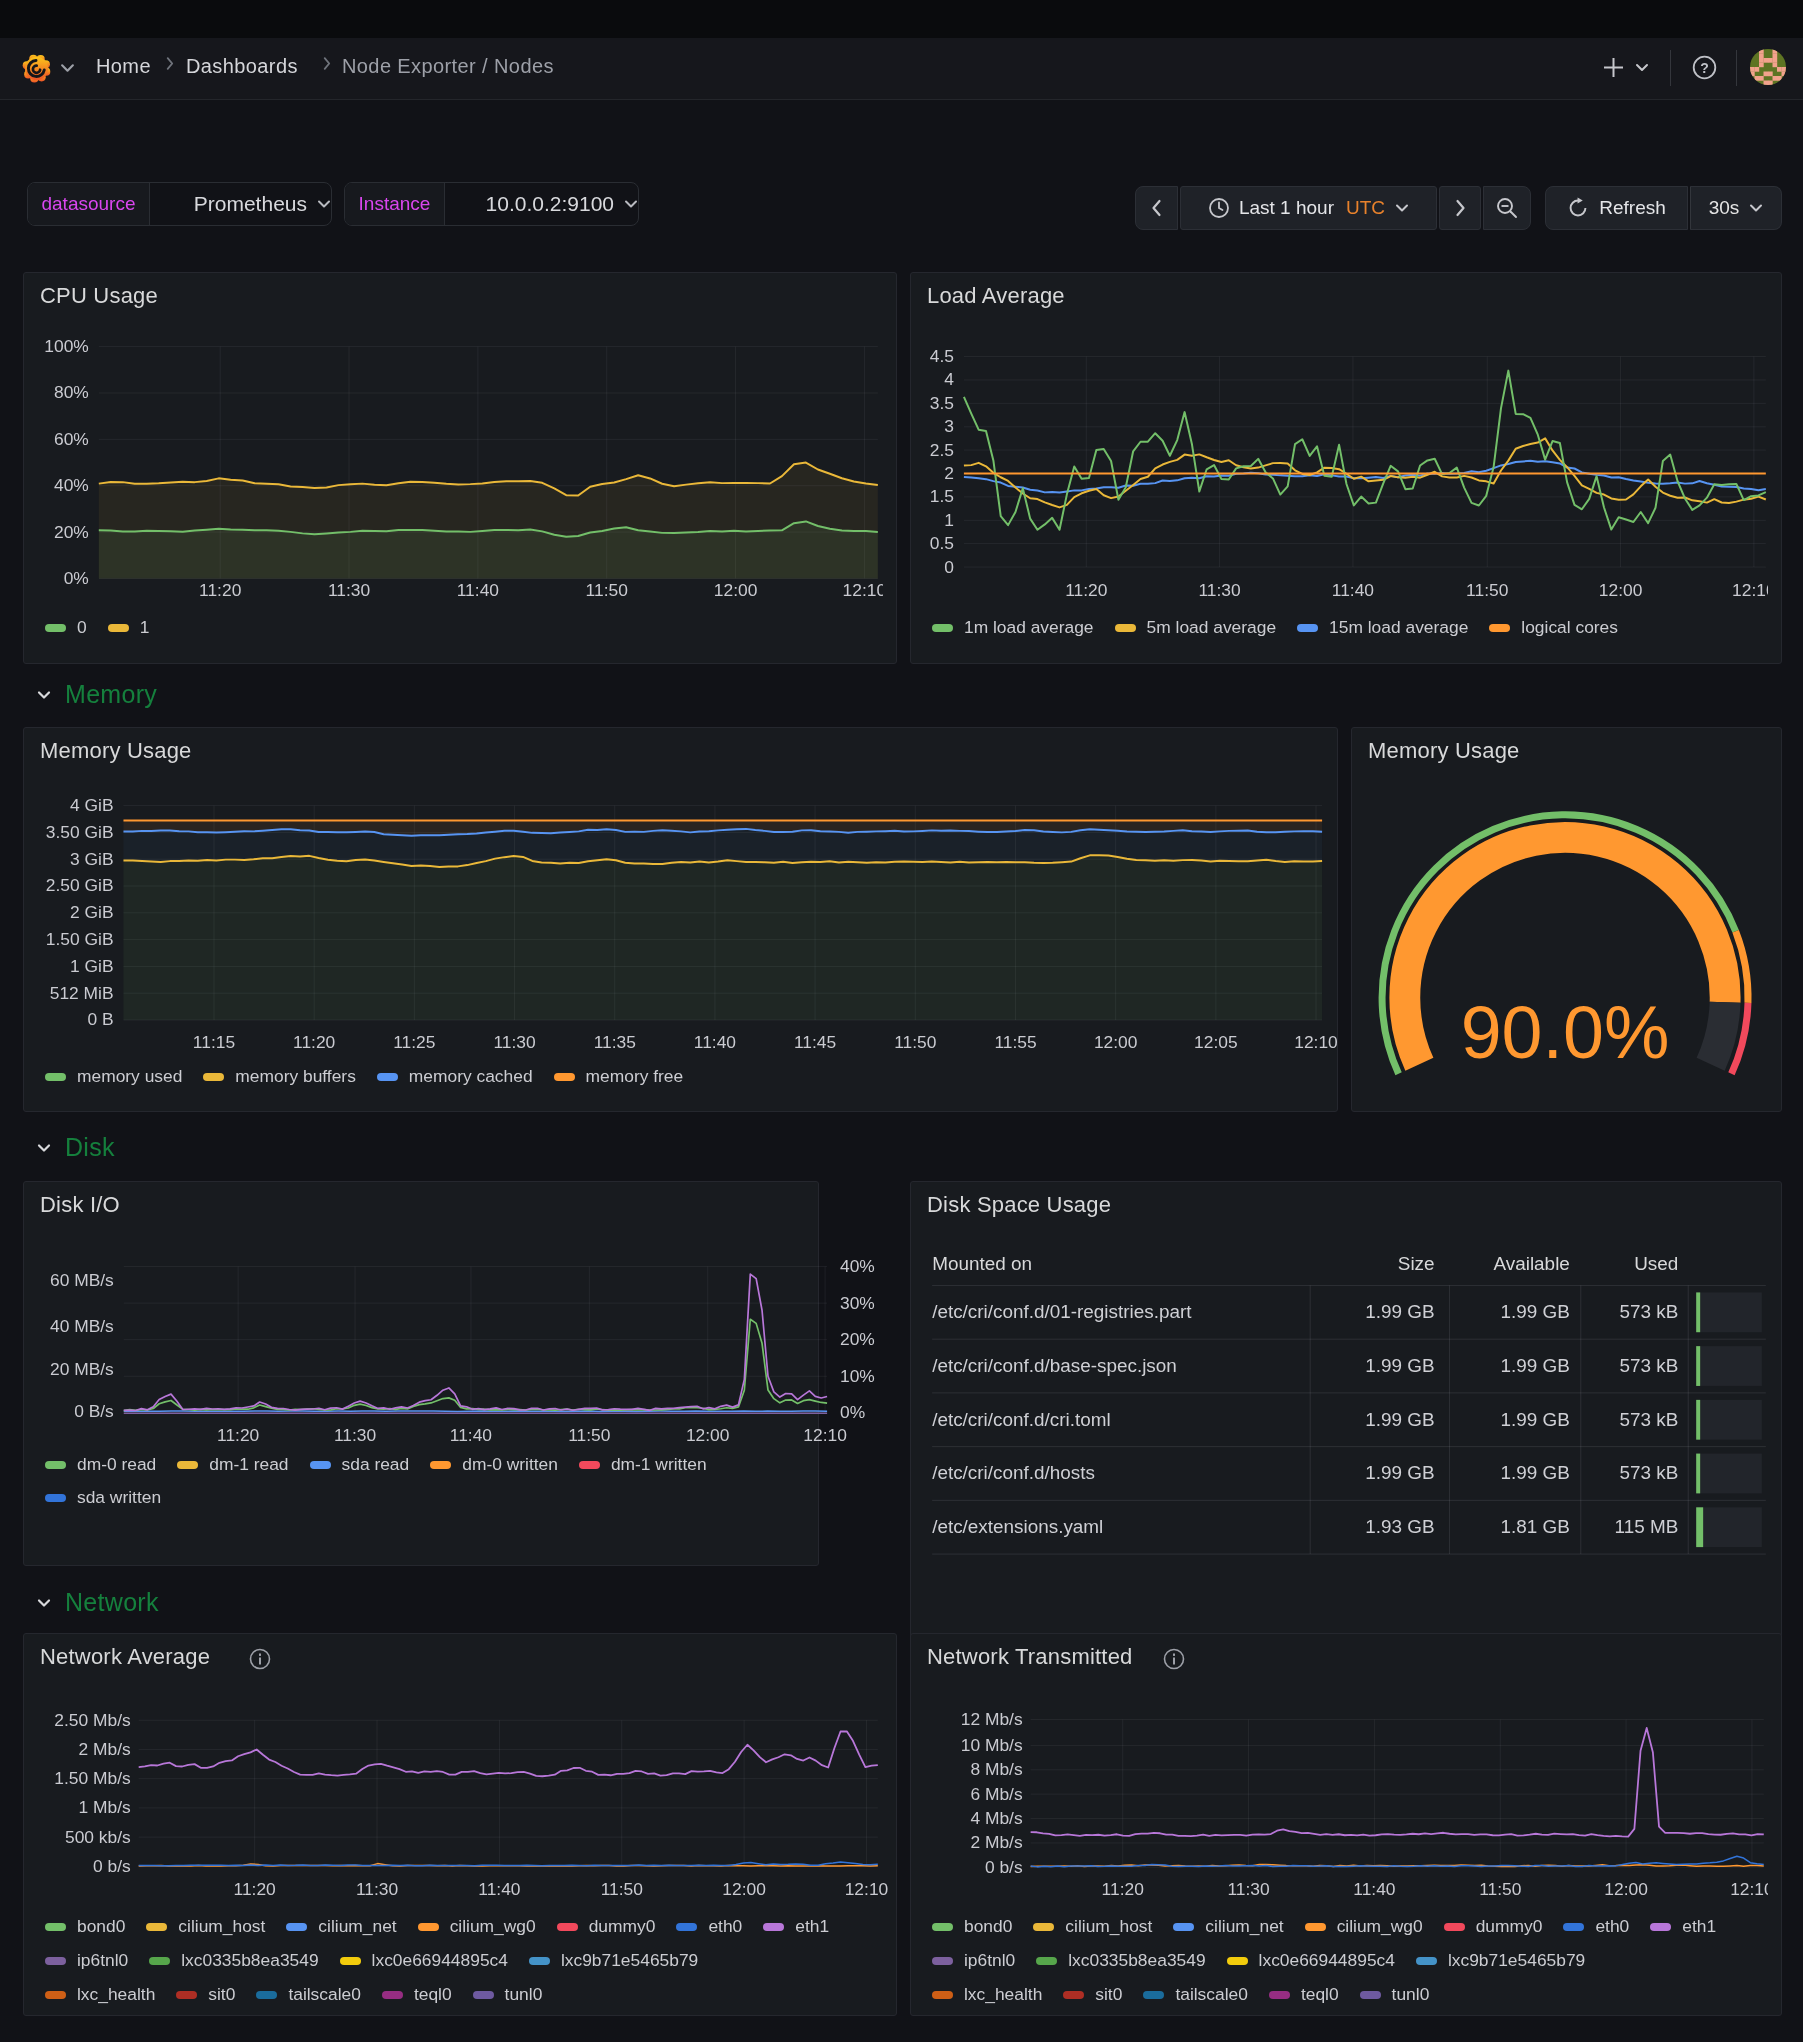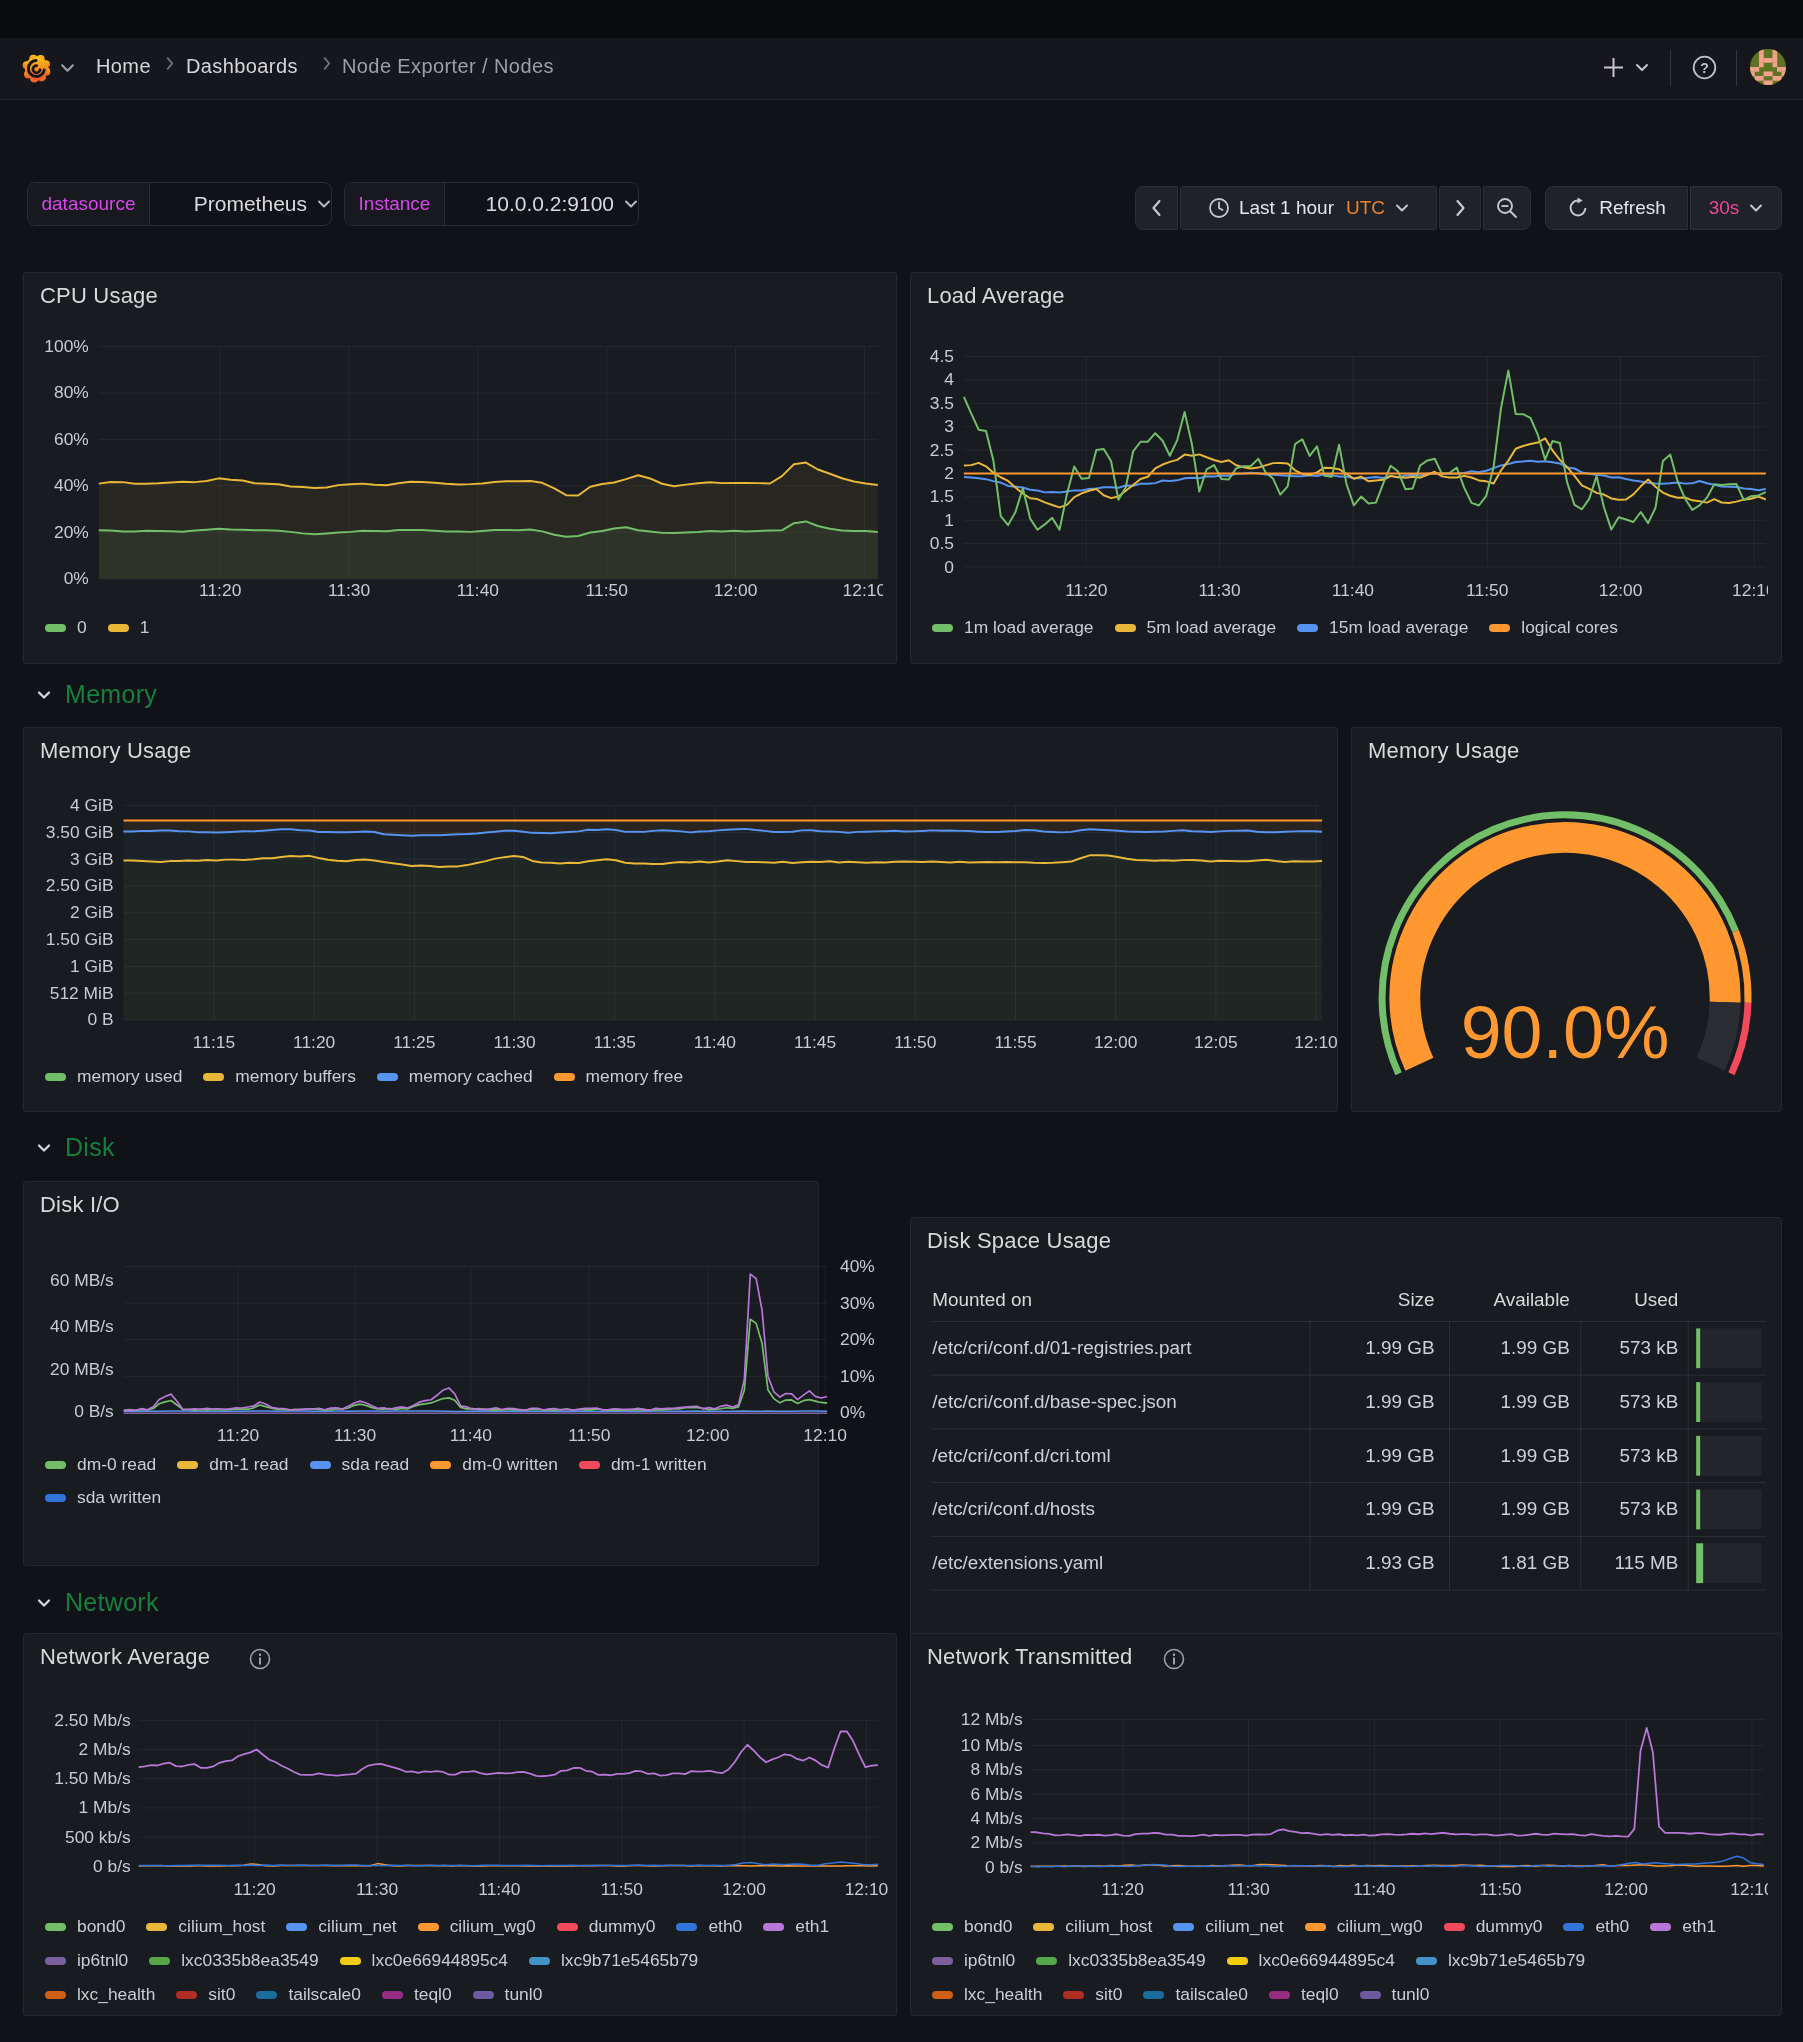--- a/index.html
+++ b/index.html
@@ -152,21 +152,21 @@
       </svg>
     </div>
     <div class="tbtn" style="left:1545px;width:143px;border-radius:8px 0 0 8px">
       <svg width="22" height="22" viewBox="0 0 24 24">
         <path d="M12 3.9 A 8.1 8.1 0 1 0 20.1 12" fill="none" stroke="#C6C7CC" stroke-width="2.1"></path>
         <polygon points="11.5,0.6 17.2,3.9 11.5,7.2" fill="#C6C7CC"></polygon>
       </svg>
       <span style="font-weight:500;color:#E4E5E8;margin-left:10px">Refresh</span>
     </div>
     <div class="tbtn" style="left:1690px;width:92px;border-radius:0 8px 8px 0;border-left:1px solid #33363C">
-      <span style="font-weight:500;color:#ec4899">30s</span>
+      <span style="font-weight:500;color:#e5e5e5">30s</span>
       <svg style="margin-left:10px" width="14" height="10" viewBox="0 0 14 10">
         <polyline points="2,2.5 7,7.5 12,2.5" fill="none" stroke="#C6C7CC" stroke-width="2" stroke-linecap="round" stroke-linejoin="round"></polyline>
       </svg>
     </div>
     <div class="panel" style="left:23px;top:272px;width:874px;height:392px">
       <div class="ptitle">CPU Usage</div>
       <div class="psvg"><svg width="859" height="392" viewBox="0 0 863 394">
           <line x1="75" y1="74" x2="858" y2="74" stroke="rgba(204,204,220,0.08)" stroke-width="1"></line>
           <line x1="75" y1="120.6" x2="858" y2="120.6" stroke="rgba(204,204,220,0.08)" stroke-width="1"></line>
           <line x1="75" y1="167.2" x2="858" y2="167.2" stroke="rgba(204,204,220,0.08)" stroke-width="1"></line>
@@ -416,21 +416,21 @@
           <span class="ll">dm-1 written</span>
         </span>
       </div>
       <div class="legend" style="left:21px;top:305px">
         <span class="li">
           <span class="pill" style="background:#3274D9"></span>
           <span class="ll">sda written</span>
         </span>
       </div>
     </div>
-    <div class="panel" style="left:910px;top:1217px;width:872px;height:464px">
+    <div class="panel" style="left:910px;top:1181px;width:872px;height:464px">
       <div class="ptitle">Disk Space Usage</div>
       <div class="psvg"><svg width="872" height="385" viewBox="0 0 876 387">
           <text x="21" y="88" fill="#D8D9DA" style="font-family:&quot;Liberation Sans&quot;,sans-serif;font-size:19px;font-weight:500">Mounted on</text>
           <text x="526" y="88" fill="#D8D9DA" style="font-family:&quot;Liberation Sans&quot;,sans-serif;font-size:19px;font-weight:500" text-anchor="end">Size</text>
           <text x="662" y="88" fill="#D8D9DA" style="font-family:&quot;Liberation Sans&quot;,sans-serif;font-size:19px;font-weight:500" text-anchor="end">Available</text>
           <text x="771" y="88" fill="#D8D9DA" style="font-family:&quot;Liberation Sans&quot;,sans-serif;font-size:19px;font-weight:500" text-anchor="end">Used</text>
           <line x1="21" y1="104" x2="859" y2="104" stroke="rgba(204,204,220,0.12)" stroke-width="1"></line>
           <line x1="21" y1="158" x2="859" y2="158" stroke="rgba(204,204,220,0.12)" stroke-width="1"></line>
           <line x1="21" y1="212" x2="859" y2="212" stroke="rgba(204,204,220,0.12)" stroke-width="1"></line>
           <line x1="21" y1="266" x2="859" y2="266" stroke="rgba(204,204,220,0.12)" stroke-width="1"></line>

